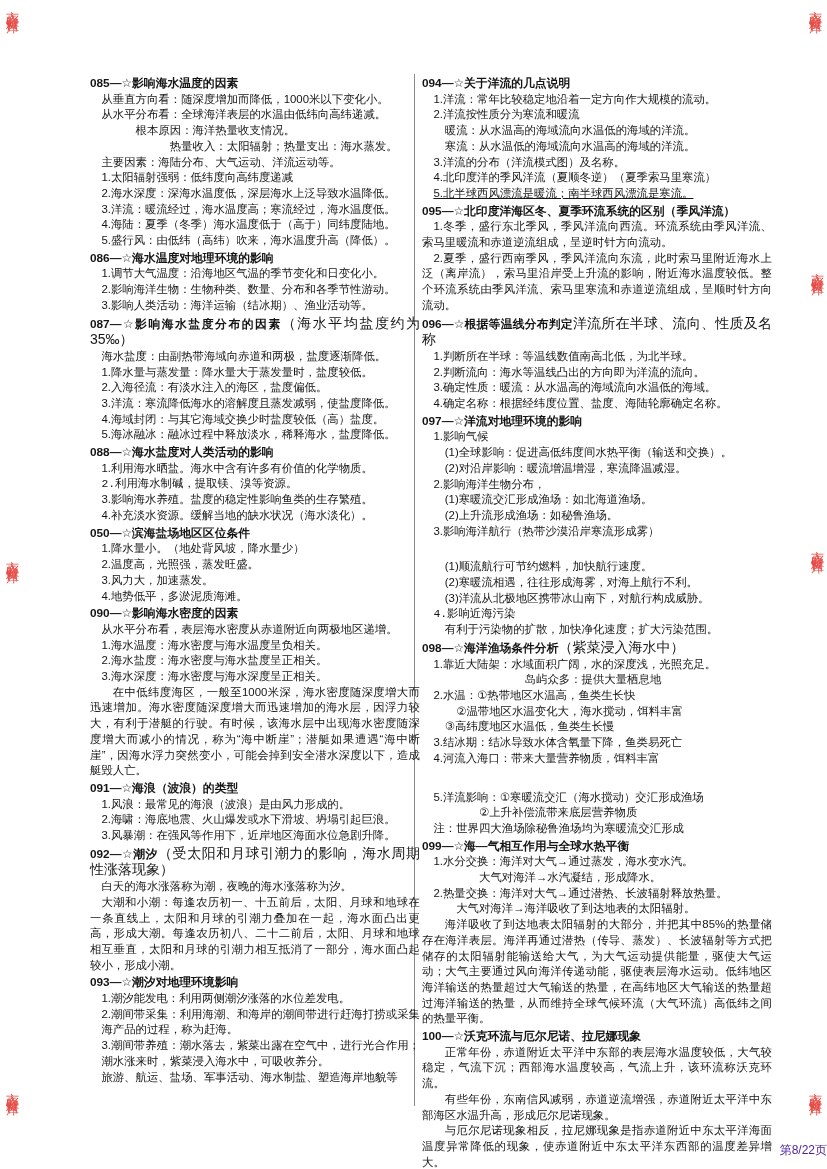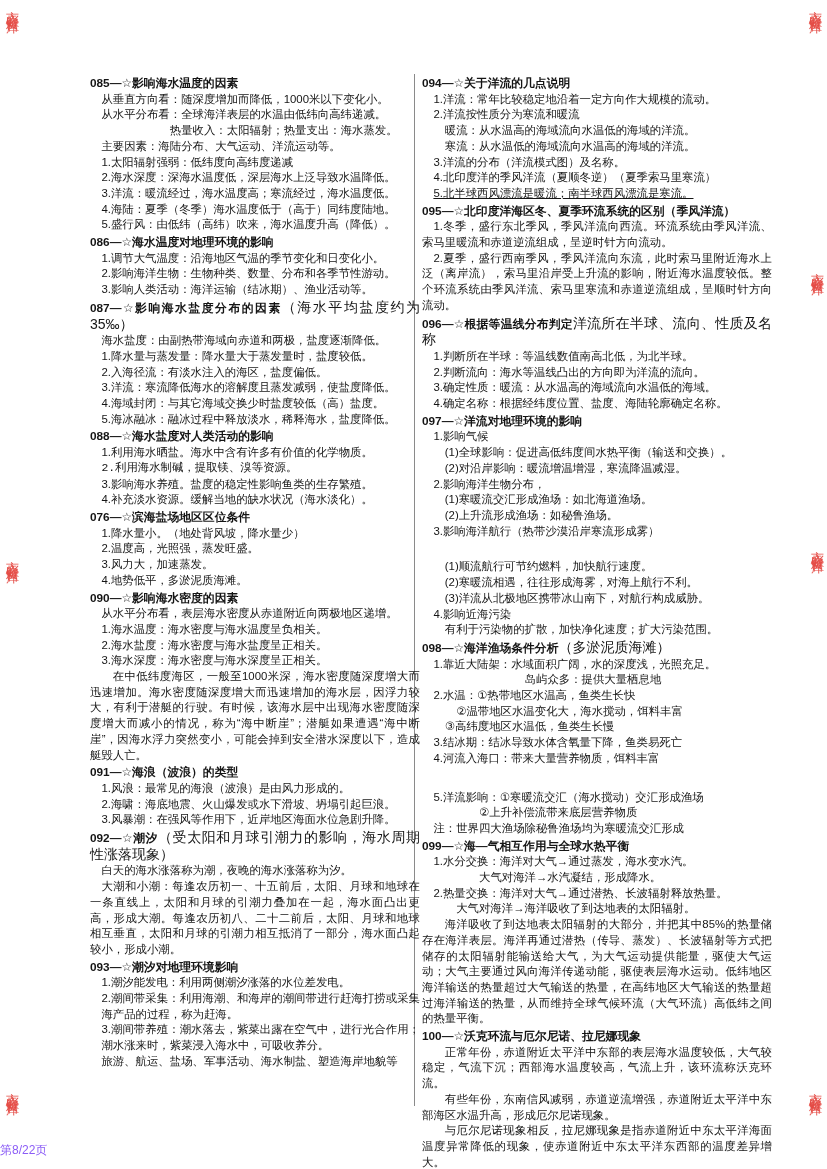--- a/index.html
+++ b/index.html
@@ -10,21 +10,21 @@
   }
   .page{position:absolute;inset:0;background:#fff;}
   .col{position:absolute;top:76px;font-size:11.4px;line-height:15.7px;text-align:justify;}
   .col-left{left:90px;width:330px;}
   .col-right{left:422px;width:350px;}
   .divider{position:absolute;left:414px;top:74px;width:1px;height:1032px;background:#8a8a8a;}
   .section{margin-bottom:2px;}
   .sec-title{font-weight:bold;font-size:11.8px;}
   .title-note{font-weight:normal;font-size:14px;}
   .line{}
-  .footer{position:absolute;left:0;right:0;bottom:10px;text-align:left;font-size:12px;color:#8b5cf6;}
+  .footer{position:absolute;left:0;right:0;bottom:10px;text-align:right;font-size:12px;color:#4c1d95;}
   .watermark{
     position:absolute;writing-mode:vertical-rl;color:#e23a33;font-size:13px;
     letter-spacing:2px;opacity:.9;user-select:none;
   }
   .wm-tl{left:3px;top:0;}
   .wm-tr{left:806px;top:0;}
   .wm-lmid{left:3px;top:550px;}
   .wm-rup{left:808px;top:262px;}
   .wm-rmid{left:808px;top:540px;}
   .wm-bl{left:3px;top:1082px;}
@@ -43,20 +43,21 @@
   <span class="watermark wm-bl">言心吖资料库</span>
   <span class="watermark wm-br">言心吖资料库</span>
 
   <div class="divider"></div>
 
   <div class="col col-left">
       <div class="section">
         <div class="sec-title"><span>085—☆影响海水温度的因素</span></div>
         <div class="line" style="padding-left: 1em;">从垂直方向看：随深度增加而降低，1000米以下变化小。</div>
         <div class="line" style="padding-left: 1em;">从水平分布看：全球海洋表层的水温由低纬向高纬递减。</div>
+        <div class="line" style="padding-left: 4em;">根本原因：海洋热量收支情况。</div>
         <div class="line" style="padding-left: 7em;">热量收入：太阳辐射；热量支出：海水蒸发。</div>
         <div class="line" style="padding-left: 1em;">主要因素：海陆分布、大气运动、洋流运动等。</div>
         <div class="line" style="padding-left: 1em;">1.太阳辐射强弱：低纬度向高纬度递减</div>
         <div class="line" style="padding-left: 1em;">2.海水深度：深海水温度低，深层海水上泛导致水温降低。</div>
         <div class="line" style="padding-left: 1em;">3.洋流：暖流经过，海水温度高；寒流经过，海水温度低。</div>
         <div class="line" style="padding-left: 1em;">4.海陆：夏季（冬季）海水温度低于（高于）同纬度陆地。</div>
         <div class="line" style="padding-left: 1em;">5.盛行风：由低纬（高纬）吹来，海水温度升高（降低）。</div>
       </div>
       <div class="section">
         <div class="sec-title"><span>086—☆海水温度对地理环境的影响</span></div>
@@ -74,21 +75,21 @@
         <div class="line" style="padding-left: 1em;">5.海冰融冰：融冰过程中释放淡水，稀释海水，盐度降低。</div>
       </div>
       <div class="section">
         <div class="sec-title"><span>088—☆海水盐度对人类活动的影响</span></div>
         <div class="line" style="padding-left: 1em;">1.利用海水晒盐。海水中含有许多有价值的化学物质。</div>
         <div class="line" style="padding-left: 1em; font-family: Liberation Mono, monospace;">2.利用海水制碱，提取镁、溴等资源。</div>
         <div class="line" style="padding-left: 1em;">3.影响海水养殖。盐度的稳定性影响鱼类的生存繁殖。</div>
         <div class="line" style="padding-left: 1em;">4.补充淡水资源。缓解当地的缺水状况（海水淡化）。</div>
       </div>
       <div class="section">
-        <div class="sec-title"><span>076—☆滨海盐场地区区位条件</span></div>
+        <div class="sec-title"><span>050—☆滨海盐场地区区位条件</span></div>
         <div class="line" style="padding-left: 1em;">1.降水量小。（地处背风坡，降水量少）</div>
         <div class="line" style="padding-left: 1em;">2.温度高，光照强，蒸发旺盛。</div>
         <div class="line" style="padding-left: 1em;">3.风力大，加速蒸发。</div>
         <div class="line" style="padding-left: 1em;">4.地势低平，多淤泥质海滩。</div>
       </div>
       <div class="section">
         <div class="sec-title"><span>090—☆影响海水密度的因素</span></div>
         <div class="line" style="padding-left: 1em;">从水平分布看，表层海水密度从赤道附近向两极地区递增。</div>
         <div class="line" style="padding-left: 1em;">1.海水温度：海水密度与海水温度呈负相关。</div>
         <div class="line" style="padding-left: 1em;">2.海水盐度：海水密度与海水盐度呈正相关。</div>
@@ -142,25 +143,25 @@
         <div class="line" style="padding-left: 1em;">1.影响气候</div>
         <div class="line" style="padding-left: 2em;">(1)全球影响：促进高低纬度间水热平衡（输送和交换）。</div>
         <div class="line" style="padding-left: 2em;">(2)对沿岸影响：暖流增温增湿，寒流降温减湿。</div>
         <div class="line" style="padding-left: 1em;">2.影响海洋生物分布，</div>
         <div class="line" style="padding-left: 2em;">(1)寒暖流交汇形成渔场：如北海道渔场。</div>
         <div class="line" style="padding-left: 2em;">(2)上升流形成渔场：如秘鲁渔场。</div>
         <div class="line" style="padding-left: 1em;">3.影响海洋航行（热带沙漠沿岸寒流形成雾）</div>
         <div class="line" style="padding-left: 2em; margin-top: 20px;">(1)顺流航行可节约燃料，加快航行速度。</div>
         <div class="line" style="padding-left: 2em;">(2)寒暖流相遇，往往形成海雾，对海上航行不利。</div>
         <div class="line" style="padding-left: 2em;">(3)洋流从北极地区携带冰山南下，对航行构成威胁。</div>
-        <div class="line" style="padding-left: 1em;">4.影响近海污染</div>
+        <div class="line" style="padding-left: 1em; font-family: Liberation Mono, monospace;">4.影响近海污染</div>
         <div class="line" style="padding-left: 2em;">有利于污染物的扩散，加快净化速度；扩大污染范围。</div>
       </div>
       <div class="section">
-        <div class="sec-title"><span>098—☆海洋渔场条件分析</span><span class="title-note">（多淤泥质海滩）</span></div>
+        <div class="sec-title"><span>098—☆海洋渔场条件分析</span><span class="title-note">（紫菜浸入海水中）</span></div>
         <div class="line" style="padding-left: 1em;">1.靠近大陆架：水域面积广阔，水的深度浅，光照充足。</div>
         <div class="line" style="padding-left: 9em;">岛屿众多：提供大量栖息地</div>
         <div class="line" style="padding-left: 1em;">2.水温：①热带地区水温高，鱼类生长快</div>
         <div class="line" style="padding-left: 3em;">②温带地区水温变化大，海水搅动，饵料丰富</div>
         <div class="line" style="padding-left: 2em;">③高纬度地区水温低，鱼类生长慢</div>
         <div class="line" style="padding-left: 1em;">3.结冰期：结冰导致水体含氧量下降，鱼类易死亡</div>
         <div class="line" style="padding-left: 1em;">4.河流入海口：带来大量营养物质，饵料丰富</div>
         <div class="line" style="padding-left: 1em; margin-top: 23px;">5.洋流影响：①寒暖流交汇（海水搅动）交汇形成渔场</div>
         <div class="line" style="padding-left: 5em;">②上升补偿流带来底层营养物质</div>
         <div class="line" style="padding-left: 1em;">注：世界四大渔场除秘鲁渔场均为寒暖流交汇形成</div>

